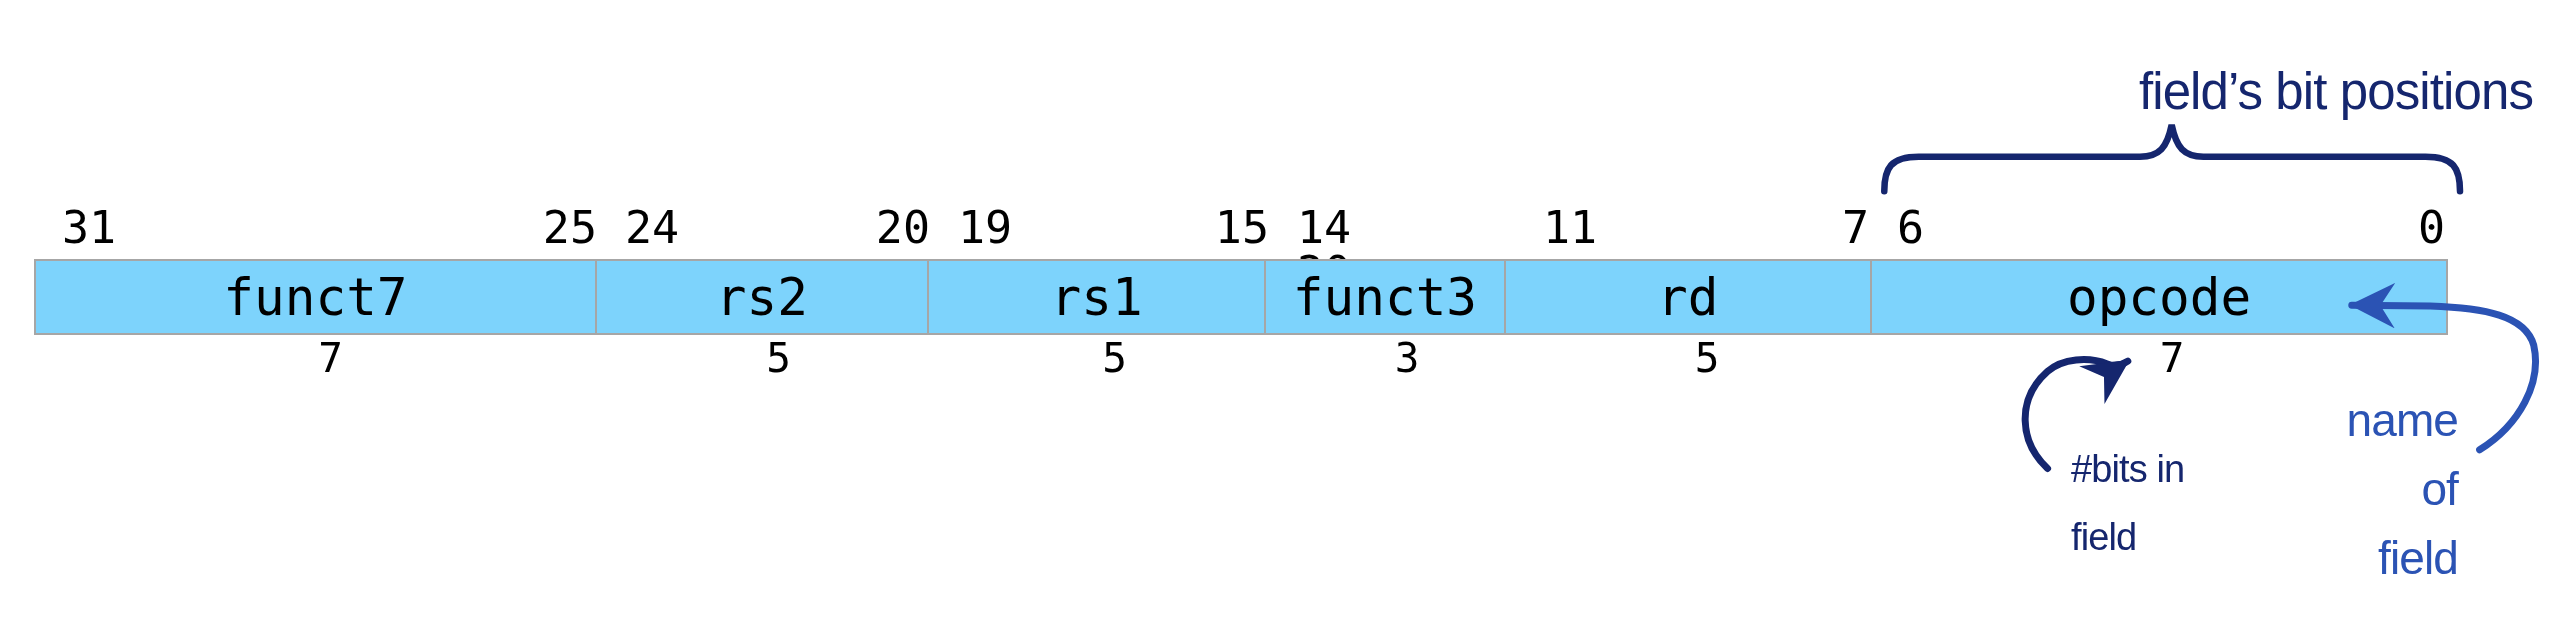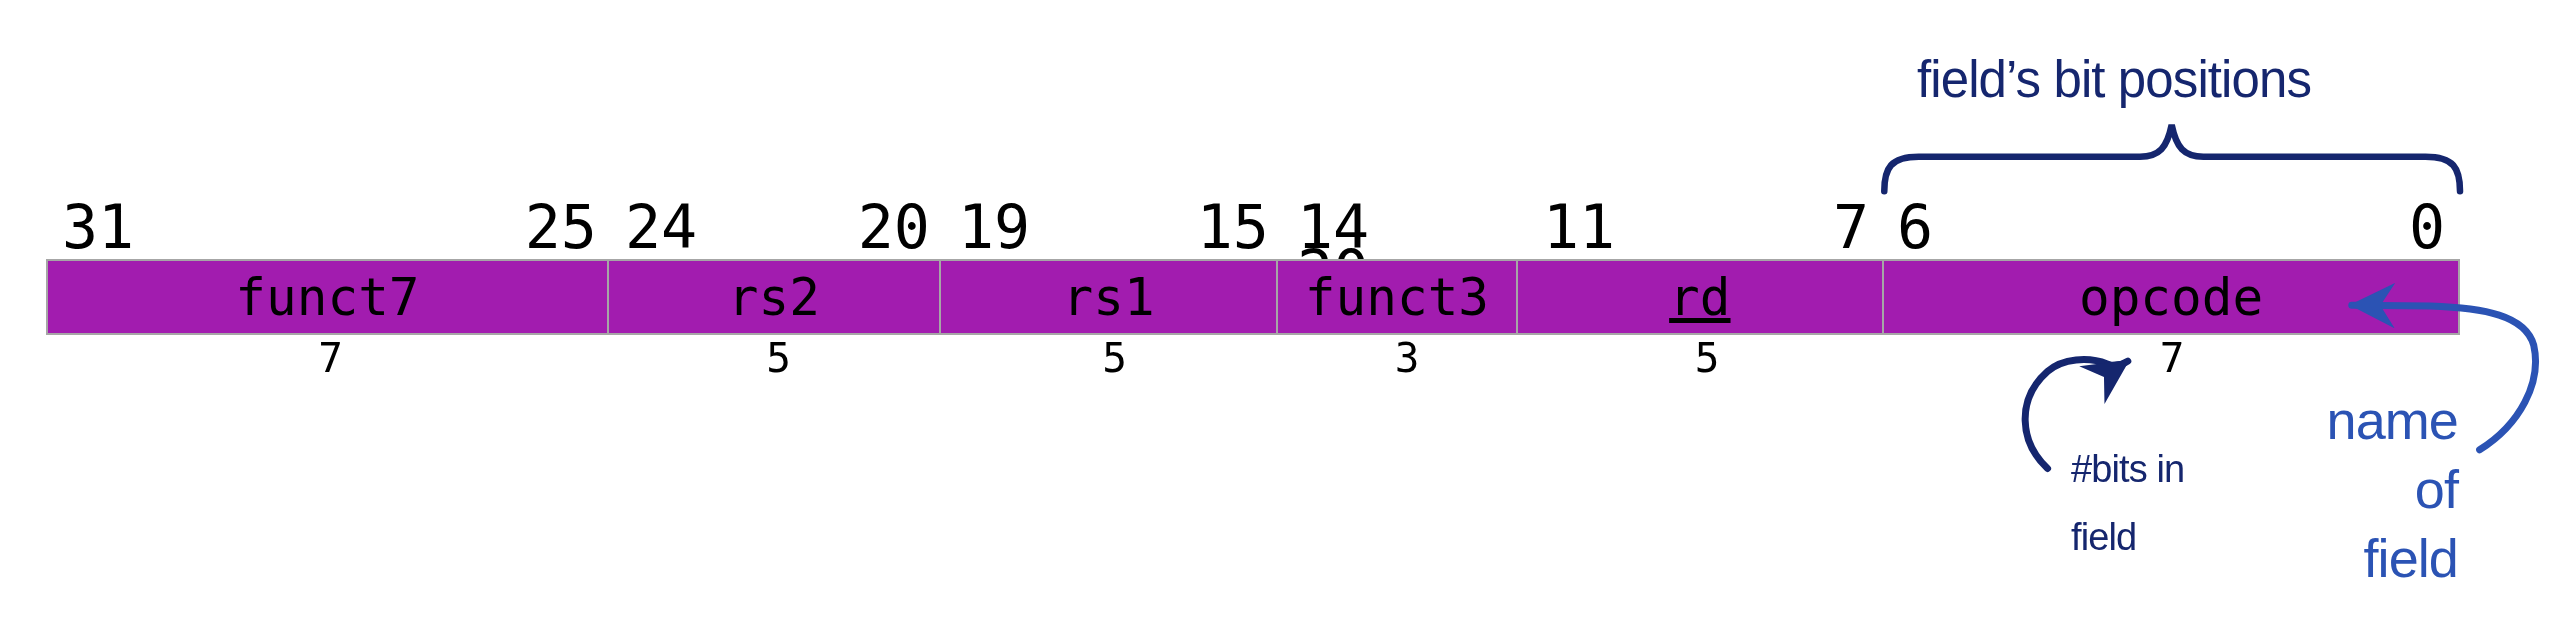--- a/index.html
+++ b/index.html
@@ -15,61 +15,61 @@
   #title{
     position:absolute;left:676px;top:75px;
     font-size:105px;line-height:105px;letter-spacing:-3.7px;
     color:#000;white-space:pre;
   }
 
   
   #bitsTopRow{position:absolute;left:49px;top:205px;height:45px;display:flex;}
   .bitsCell{
     position:relative;height:45px;
-    font-size:60px;line-height:45px;color:#000;
+    font-size:45px;line-height:45px;color:#000;
     display:flex;justify-content:space-between;
     box-sizing:border-box;padding:0 15px 0 13px;
   }
 
   
   #fieldTable{
-    position:absolute;left:46px;top:259px;
+    position:absolute;left:34px;top:259px;
     width:2414px;height:76px;box-sizing:border-box;
     border:2.8px solid var(--border-gray);
-    display:flex;background:#a21caf;
+    display:flex;background:#7dd3fc;
   }
   .fieldCell{
     box-sizing:border-box;height:100%;
     border-right:2.8px solid var(--border-gray);
     display:flex;align-items:center;justify-content:center;
     font-size:51px;color:#000;
   }
   .fieldCell:last-child{border-right:none;}
 
   
   #bitsWidthRow{position:absolute;left:49px;top:338px;height:41px;display:flex;}
   .widthCell{
     height:41px;font-size:41px;line-height:41px;color:#000;
     display:flex;align-items:flex-start;justify-content:center;
   }
 
   
   #bitPositionsLabel{
-    position:absolute;left:1917px;top:52px;width:616px;
-    text-align:left;font-size:51px;line-height:56px;letter-spacing:-0.9px;
+    position:absolute;left:1917px;top:64px;width:616px;
+    text-align:right;font-size:51px;line-height:56px;letter-spacing:-0.9px;
     color:var(--navy);
   }
   #bitsInFieldLabel{
     position:absolute;left:2071px;top:435px;
     font-size:38px;line-height:68px;letter-spacing:-0.9px;
     color:var(--navy);text-align:left;
   }
   #nameOfFieldLabel{
     position:absolute;right:118px;top:386px;
-    font-size:54px;line-height:69px;letter-spacing:-0.9px;
+    font-size:46px;line-height:69px;letter-spacing:-0.9px;
     color:var(--royal);text-align:right;
   }
 
   #overlay{position:absolute;left:0;top:0;width:2576px;height:628px;pointer-events:none;}
 </style>
 </head>
 <body>
 
 <div id="canvas">
 
@@ -99,21 +99,21 @@
         <span>6</span>
         <span>0</span>
       </div>
     </div>
 
   <div id="fieldTable">
       <div class="fieldCell mono" style="width: 563px;">funct7</div>
       <div class="fieldCell mono" style="width: 333px;">rs2</div>
       <div class="fieldCell mono" style="width: 339px;">rs1</div>
       <div class="fieldCell mono" style="width: 240px; text-align: center;">funct3</div>
-      <div class="fieldCell mono" style="width: 368px; text-decoration: underline;">rd</div>
+      <div class="fieldCell mono" style="width: 368px;">rd</div>
       <div class="fieldCell mono" style="width: 576px;">opcode</div>
     </div>
 
   <div id="bitsWidthRow" class="mono">
       <div class="widthCell" style="width: 563px;">7</div>
       <div class="widthCell" style="width: 333px;">5</div>
       <div class="widthCell" style="width: 339px;">5</div>
       <div class="widthCell" style="width: 246px;">3</div>
       <div class="widthCell" style="width: 354px;">5</div>
       <div class="widthCell" style="width: 576px;">7</div>

